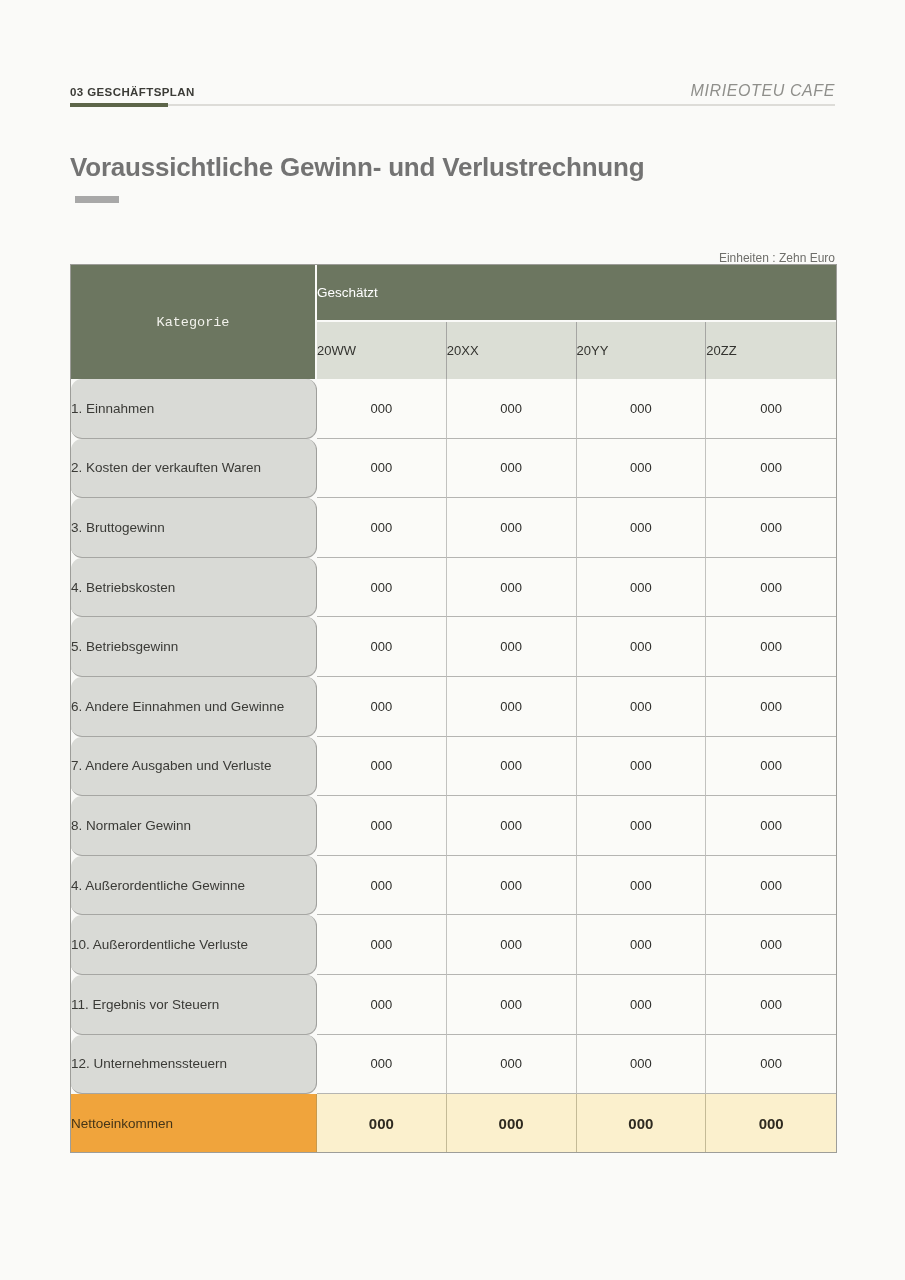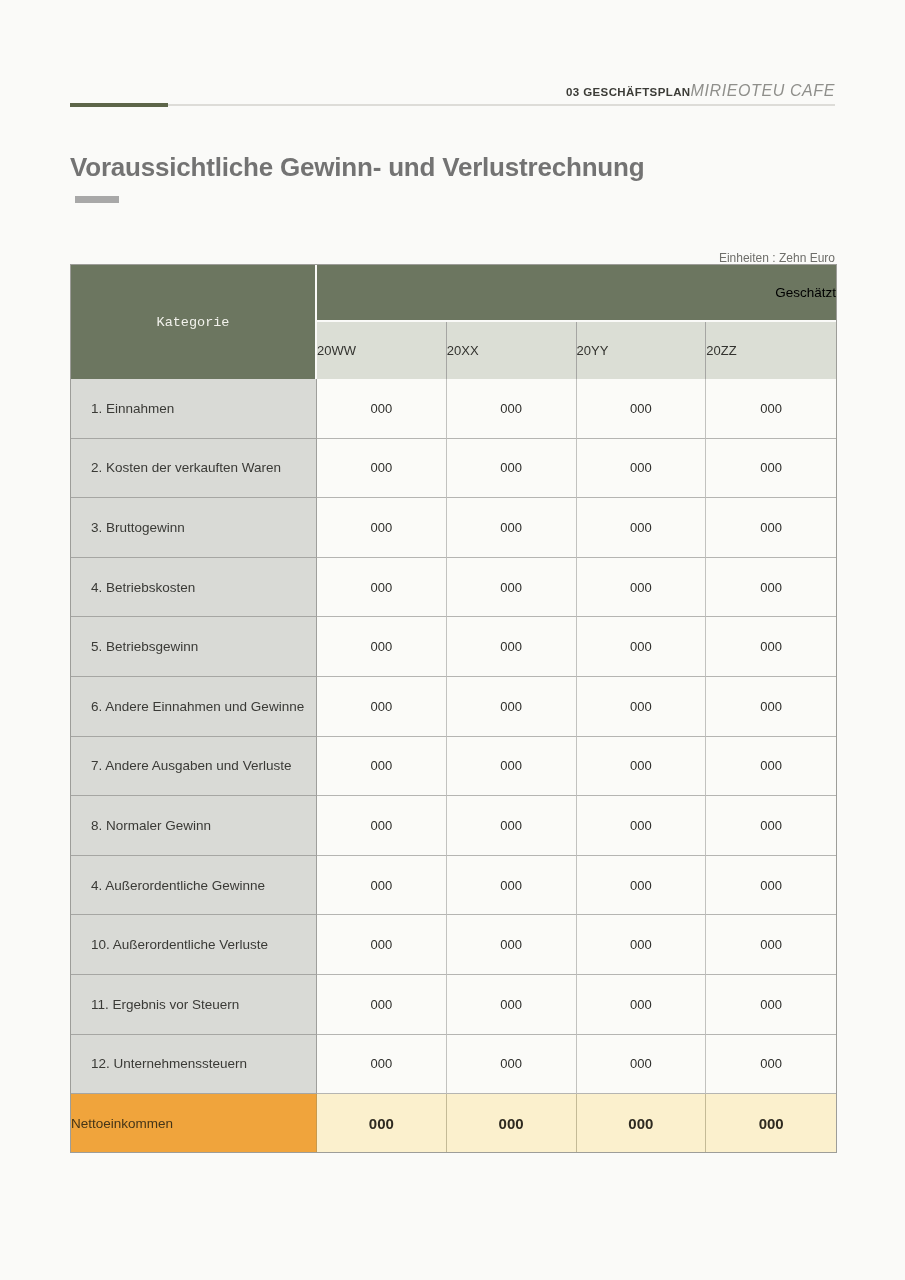--- a/index.html
+++ b/index.html
@@ -9,21 +9,21 @@
     width:905px; height:1280px;
     background:#fafaf8;
     font-family:"Liberation Sans", sans-serif;
     overflow:hidden;
     margin:0 auto;
   }
 
   
   .doc-header {
     position:absolute; left:70px; right:70px; top:82px;
-    display:flex; justify-content:flex-end; align-items:baseline;
+    display:flex; justify-content:space-between; align-items:baseline;
   }
   .section-label {
     font-size:11.5px; font-weight:bold; color:#3c3c37; letter-spacing:0.4px;
   }
   .brand-label {
     font-size:16px; color:#8f8f8b; letter-spacing:0.6px;font-style:italic;
   }
   .header-rule {
     position:absolute; left:70px; right:70px; top:104px;
     height:2px; background:#dddcd8;
@@ -55,37 +55,38 @@
     table-layout:fixed;
   }
   th, td { vertical-align:middle; font-weight:normal; }
 
   th.cat-head {
     background:#6c7660; color:#f2f2ec; font-size:13.5px;
     border-right:2px solid #fafaf8;
     height:114px; text-align:center;font-family:Liberation Mono, monospace;
   }
   th.group-head {
-    background:#6c7660; color:#000000; font-size:13.5px;
+    background:#6c7660; color:#ffffff; font-size:13.5px;
     border-bottom:2px solid #fafaf8;
-    height:56px; text-align:right;padding-left:44px;
+    height:56px; text-align:left;
   }
   th.year-head {
     background:#dbded5; color:#33332f; font-size:13px;
     border-right:1px solid #a6a6a3;
     height:56px; text-align:left;
   }
   th.year-head:last-child { border-right:none; }
 
   tbody tr.body-row { height:59.6px; }
   td.cat {
     background:#d9dad6; color:#3a3a36; font-size:13.5px;
-    padding-left:20px; text-align:left;
+    text-align:left;
     border-right:1px solid #9f9f9c;
     border-bottom:1px solid #a6a6a3;
+    border-radius:11px;
   }
   td.val {
     background:#fbfbf8; color:#2f2f2c; font-size:13px; text-align:center;
     border-right:1px solid #c2c2bf;
     border-bottom:1px solid #b5b5b2;
   }
   td.val:last-child { border-right:none; }
 
   tr.total-row { height:58px; }
   td.total-cat {

